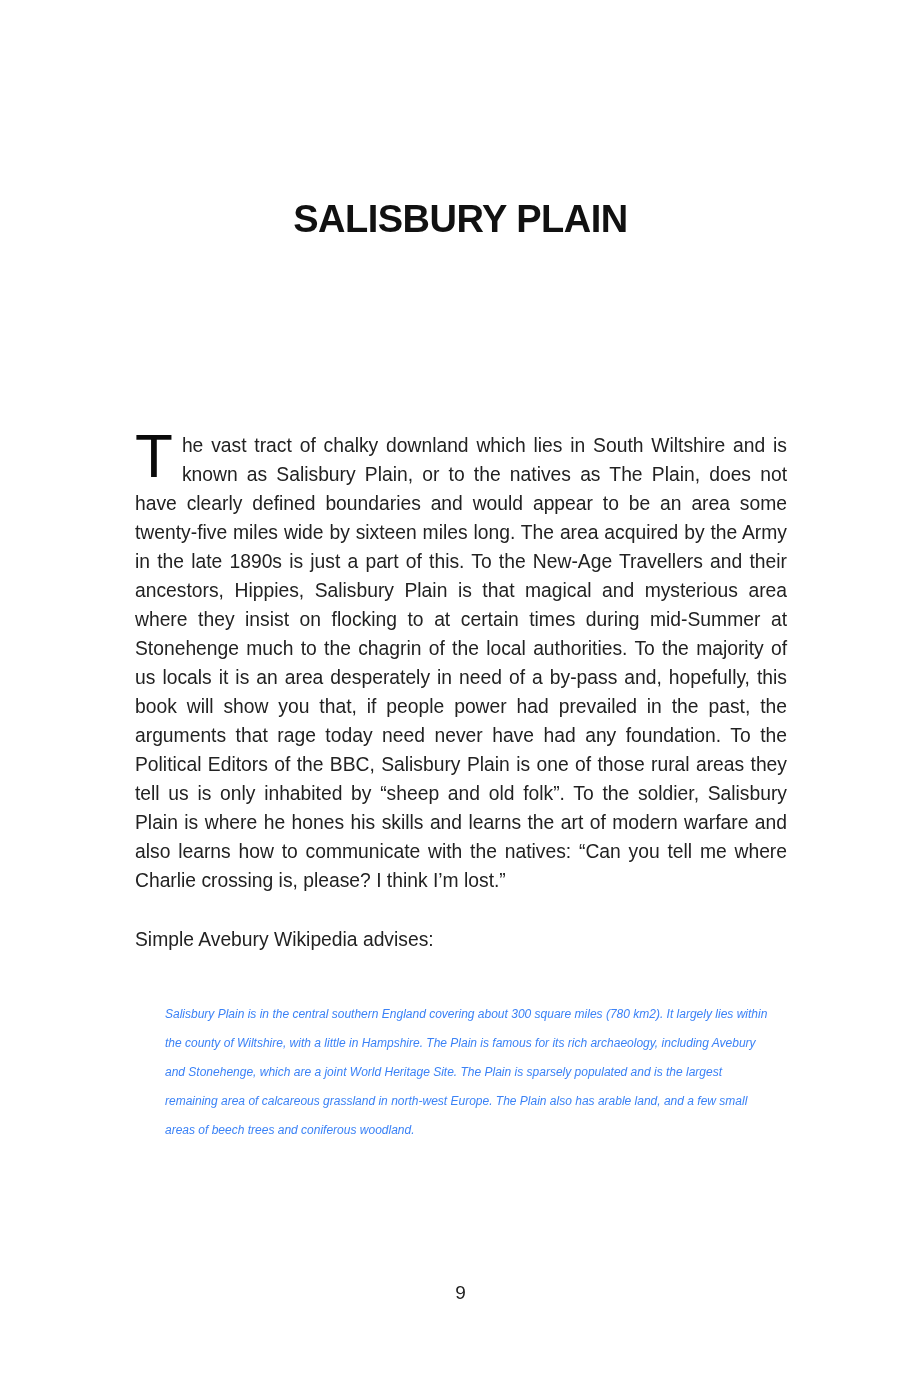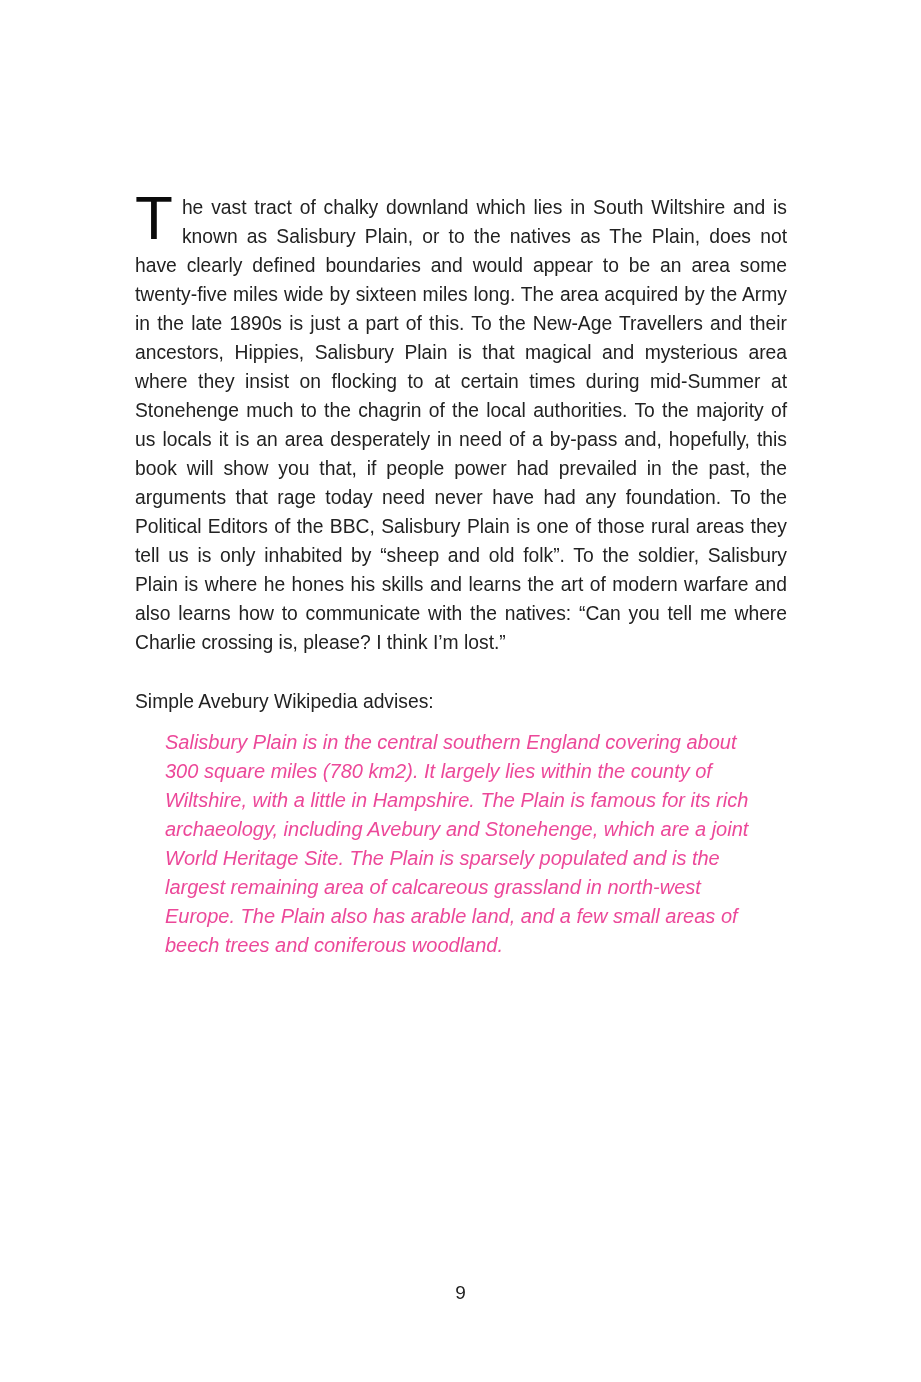--- a/index.html
+++ b/index.html
@@ -44,44 +44,45 @@
     color: #0a0a0a;
   }
   .para-lead {
     margin-top: 30px;
     font-size: 19.3px;
     line-height: 29px;
     text-align: left;
     color: #222222;
   }
   .quote-block {
-    margin-top: 12px;
+    margin-top: 46px;
     margin-left: 30px;
     margin-right: 12px;
-    font-size: 20px;
+    font-size: 12px;
     font-style: italic;
     line-height: 29px;
     text-align: left;
-    color: #ec4899;
+    color: #3b82f6;
   }
   .page-number {
     position: absolute;
     left: 0;
     right: 0;
     top: 1282px;
     text-align: center;
     font-size: 19px;
     color: #222222;
   }
 </style>
 </head>
 <body>
 
 <div class="page">
 
+  <h1 class="chapter-title">SALISBURY PLAIN</h1>
 
   <div class="text-block">
 
     <p class="para-intro"><span class="dropcap">T</span><span>he vast tract of chalky downland which lies in South Wiltshire and is known as Salisbury Plain, or to the natives as The Plain, does not have clearly defined boundaries and would appear to be an area some twenty-five miles wide by sixteen miles long. The area acquired by the Army in the late 1890s is just a part of this. To the New-Age Travellers and their ancestors, Hippies, Salisbury Plain is that magical and mysterious area where they insist on flocking to at certain times during mid-Summer at Stonehenge much to the chagrin of the local authorities. To the majority of us locals it is an area desperately in need of a by-pass and, hopefully, this book will show you that, if people power had prevailed in the past, the arguments that rage today need never have had any foundation. To the Political Editors of the BBC, Salisbury Plain is one of those rural areas they tell us is only inhabited by “sheep and old folk”. To the soldier, Salisbury Plain is where he hones his skills and learns the art of modern warfare and also learns how to communicate with the natives: “Can you tell me where Charlie crossing is, please? I think I’m lost.”</span></p>
 
     <p class="para-lead">Simple Avebury Wikipedia advises:</p>
 
     <blockquote class="quote-block">Salisbury Plain is in the central southern England covering about 300 square miles (780 km2). It largely lies within the county of Wiltshire, with a little in Hampshire. The Plain is famous for its rich archaeology, including Avebury and Stonehenge, which are a joint World Heritage Site. The Plain is sparsely populated and is the largest remaining area of calcareous grassland in north-west Europe. The Plain also has arable land, and a few small areas of beech trees and coniferous woodland.</blockquote>
 
   </div>

